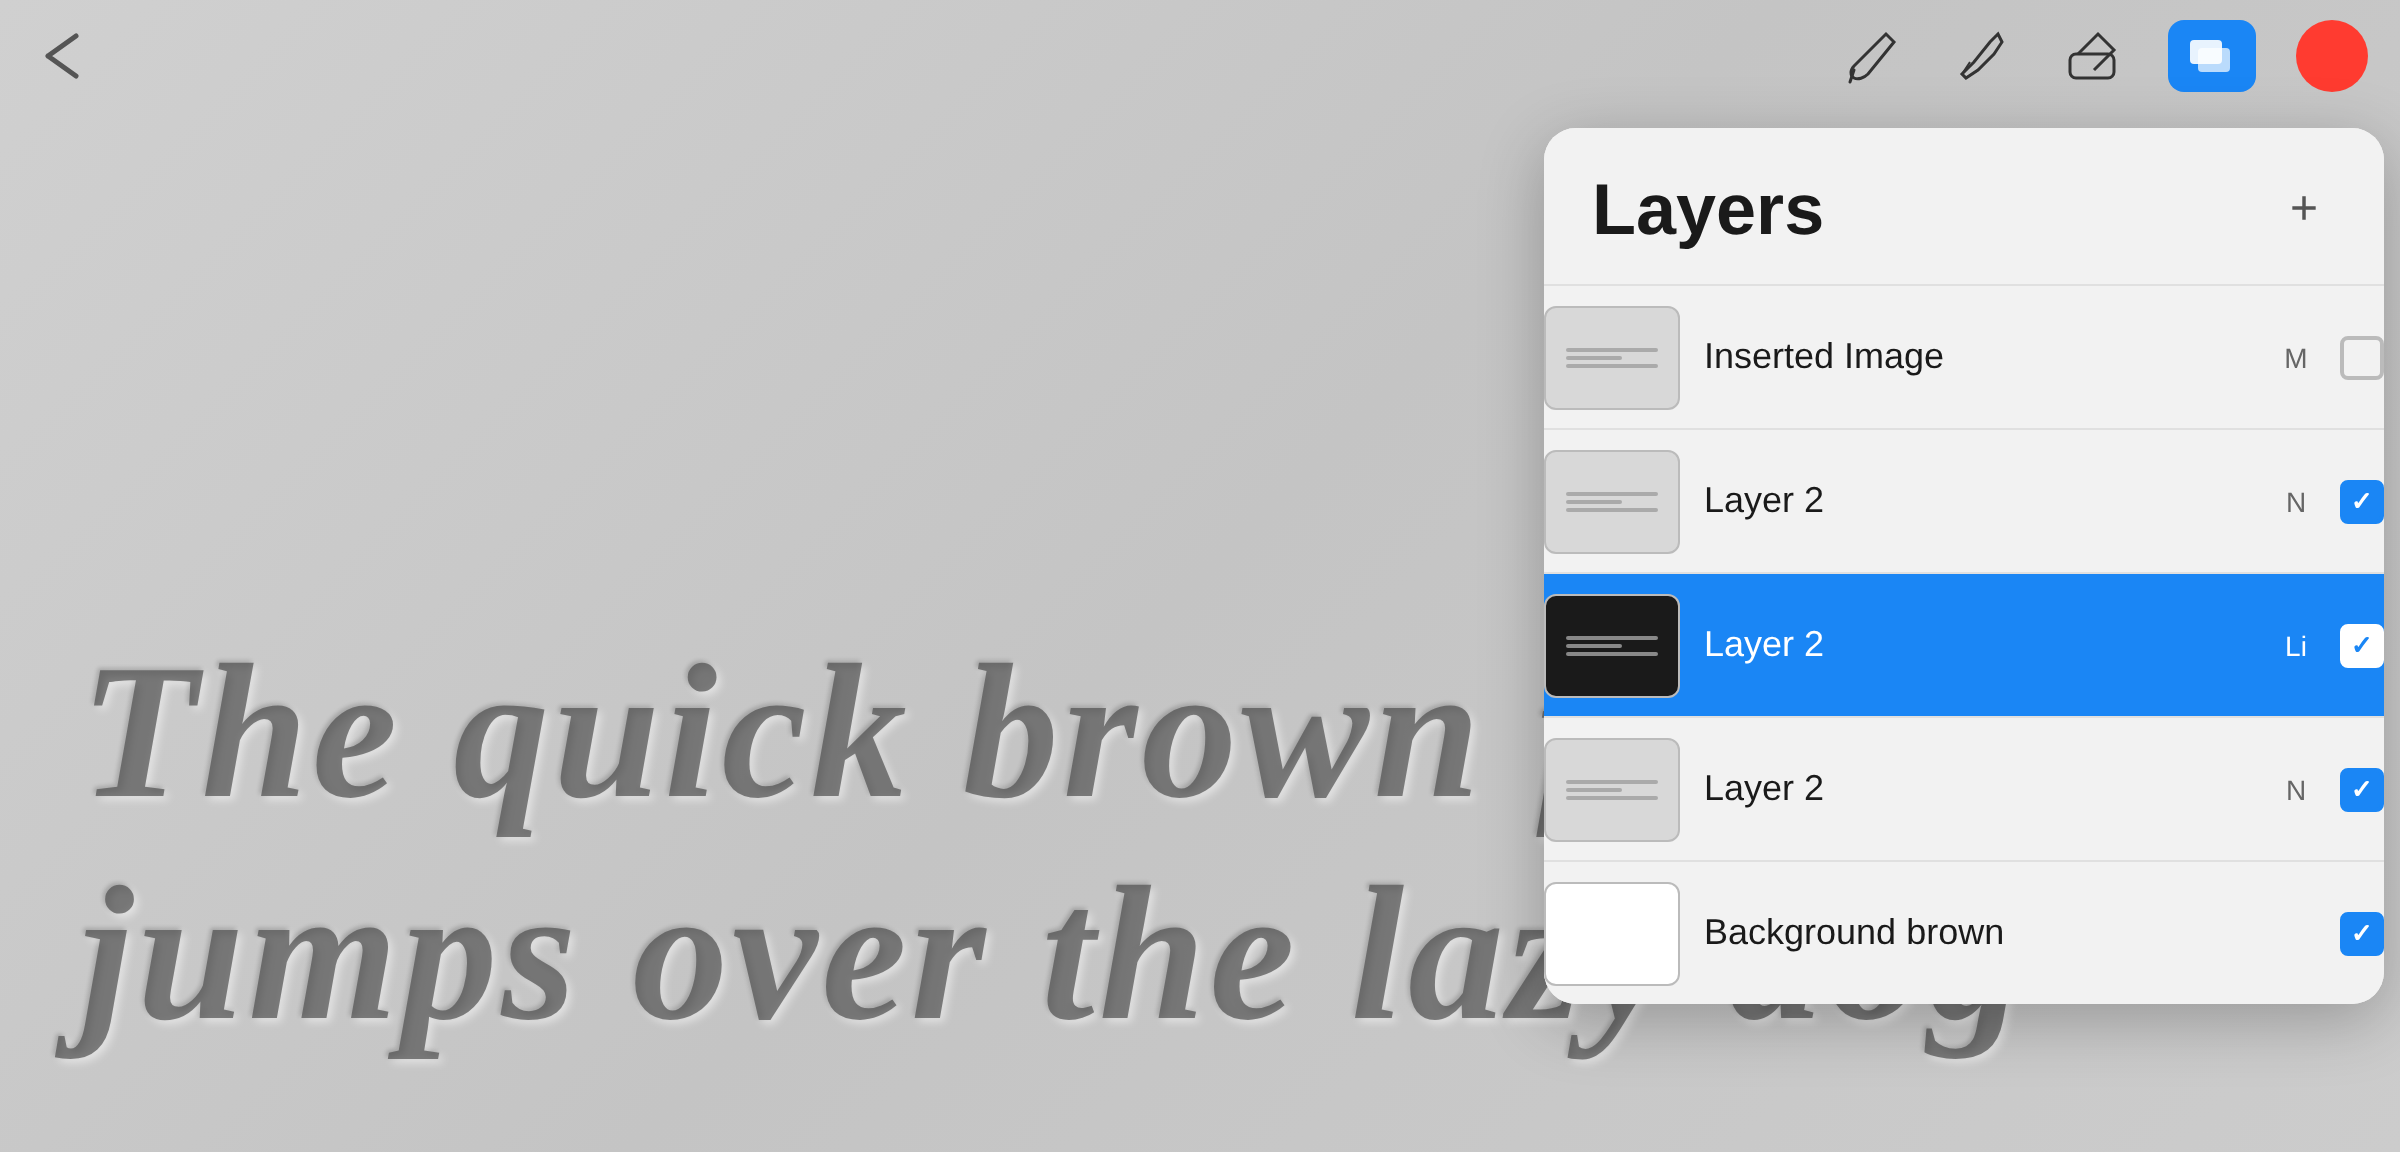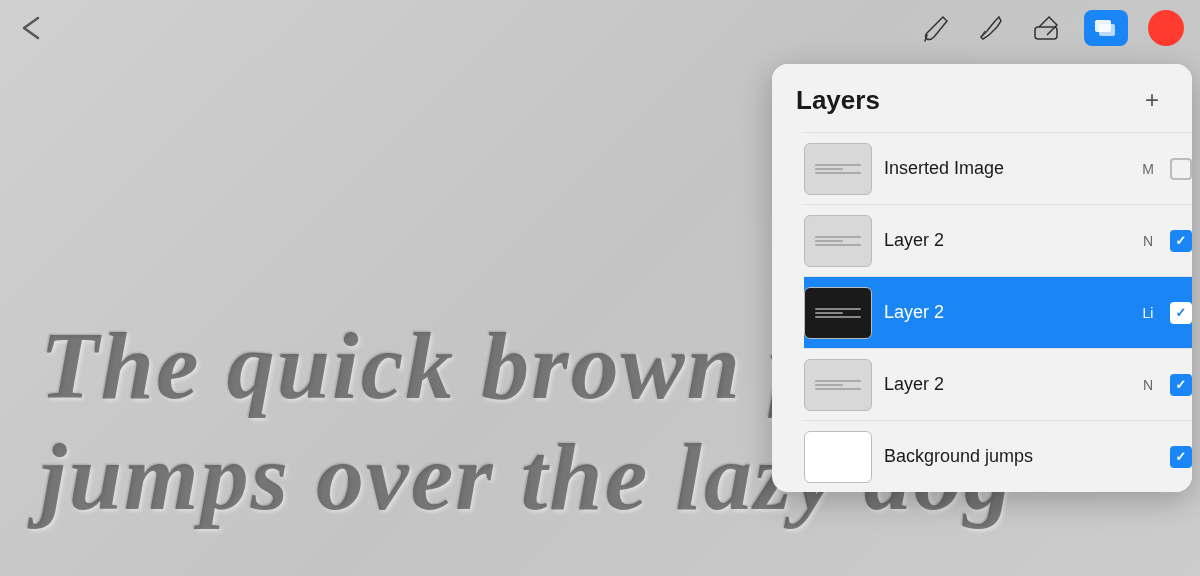--- a/index.html
+++ b/index.html
@@ -124,21 +124,21 @@
 
     .layers-header {
       display: flex;
       align-items: center;
       justify-content: space-between;
       padding: 20px 24px 16px;
       background: #f2f2f2;
     }
 
     .layers-title {
-      font-size: 26px;
+      font-size: 36px;
       font-weight: 700;
       color: #1a1a1a;
     }
 
     .add-layer-btn {
       width: 32px;
       height: 32px;
       display: flex;
       align-items: center;
       justify-content: center;
@@ -152,21 +152,20 @@
     }
 
     .layer-item {
       display: flex;
       align-items: center;
       padding: 8px 0;
       border-top: 1px solid #e0e0e0;
       background: #f2f2f2;
       gap: 12px;
       min-height: 72px;
-      margin-left: 32px;
     }
 
     .layer-item.selected {
       background: #1a86f5;
     }
 
     .layer-thumbnail {
       width: 68px;
       height: 52px;
       border-radius: 6px;
@@ -388,19 +387,19 @@
           </div>
         </div>
       </div>
       <span class="layer-name">Layer 2</span>
       <span class="layer-mode">N</span>
       <div class="layer-checkbox checked"></div>
     </div>
 
     <div class="layer-item">
       <div class="layer-thumbnail white"></div>
-      <span class="layer-name">Background jumps</span>
+      <span class="layer-name">Background brown</span>
       <span class="layer-mode"></span>
       <div class="layer-checkbox checked"></div>
     </div>
 
   </div>
 </div>
 
 </body></html>

